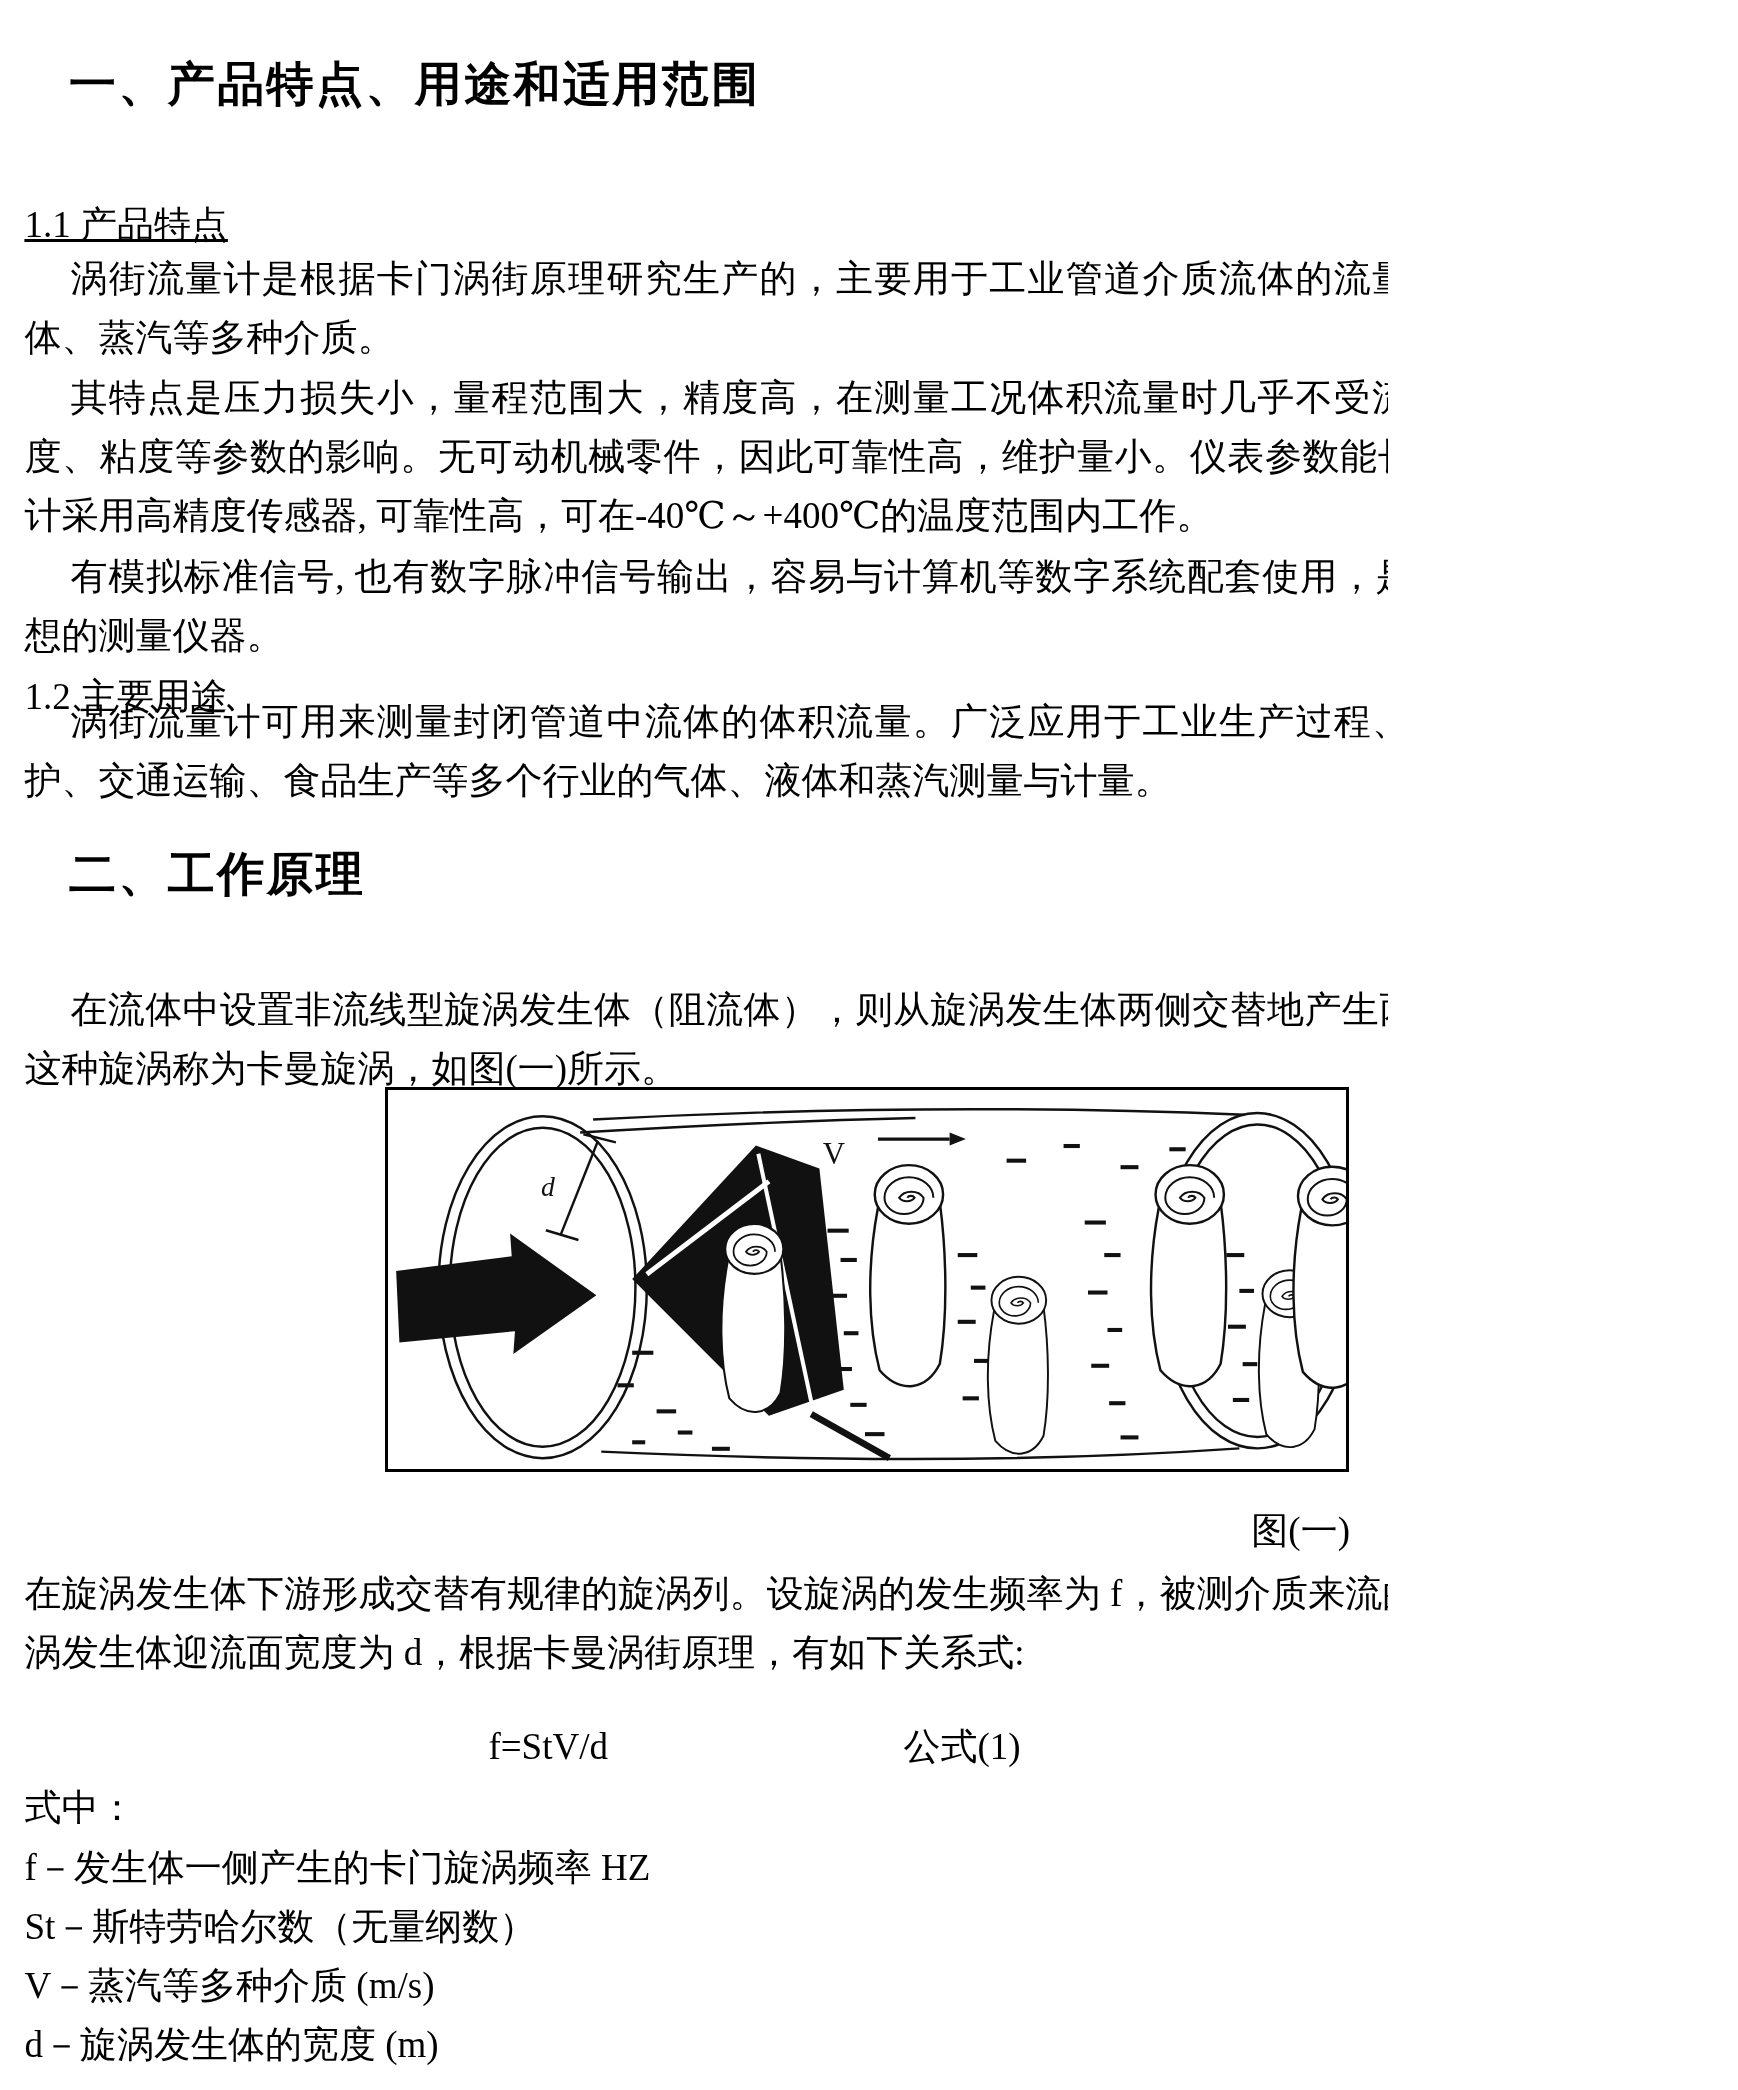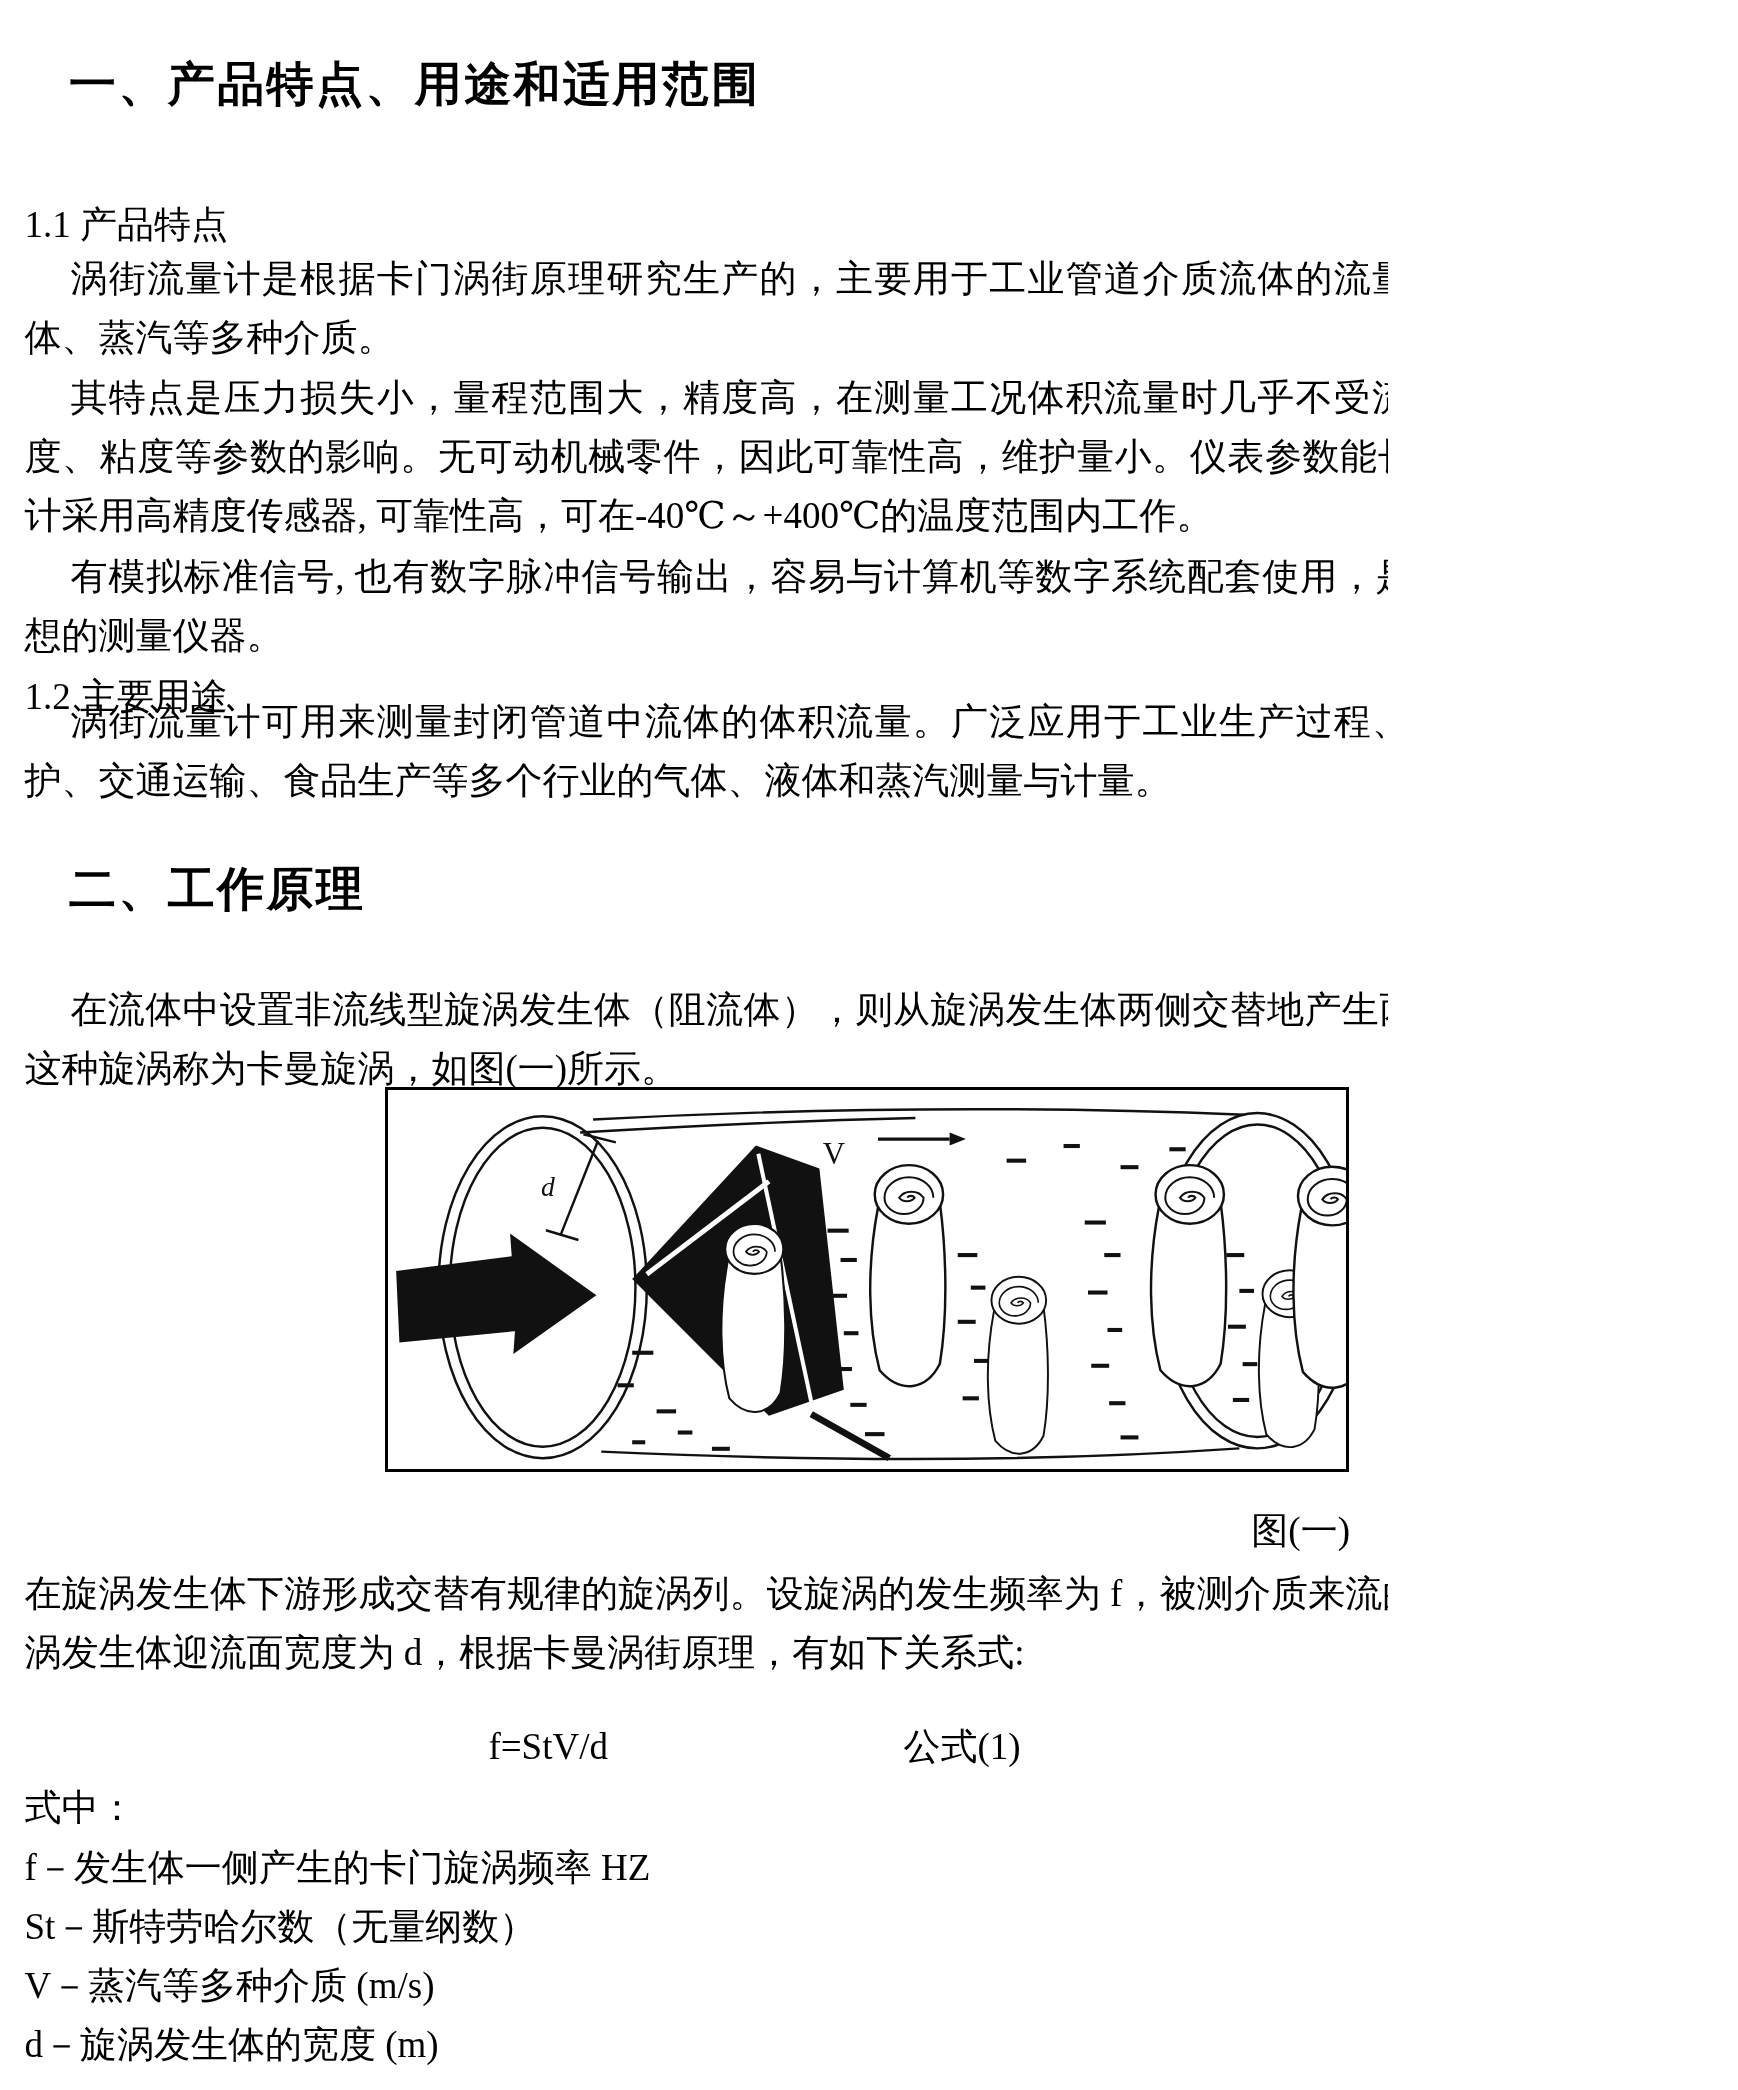--- a/index.html
+++ b/index.html
@@ -16,32 +16,32 @@
     position:absolute;
     font-family:"Liberation Sans","DejaVu Sans",sans-serif;
     font-weight:900;
     font-size:47px;
     line-height:1.15;
     letter-spacing:2.4px;
     color:#000;
     white-space:nowrap;
   }
   #h1{top:57px;left:69px;}
-  #h2{top:847px;left:69px;margin-top:15px;}
+  #h2{top:847px;left:69px;}
   .body-block{
     position:absolute;
     left:24.4px;
     width:1691px;
     font-size:37px;
     line-height:59px;
     text-align:justify;
     color:#000;
   }
   .indent{text-indent:46px;}
-  #sub11{top:195px;}
+  #sub11{top:195px;text-decoration:underline;}
   #p1{top:249px;}
   #p2{top:368px;}
   #p3{top:547px;}
   #sub12{top:667px;}
   #p4{top:692px;}
   #p5{top:980px;}
   #p6{top:1564px;}
   #formula-row{top:1717px;text-align:left;}
   #formula-row .expr{position:absolute;left:464px;top:0;font-size:37px;text-align:right;}
   #formula-row .tag{position:absolute;left:879px;top:0;font-size:37px;}

